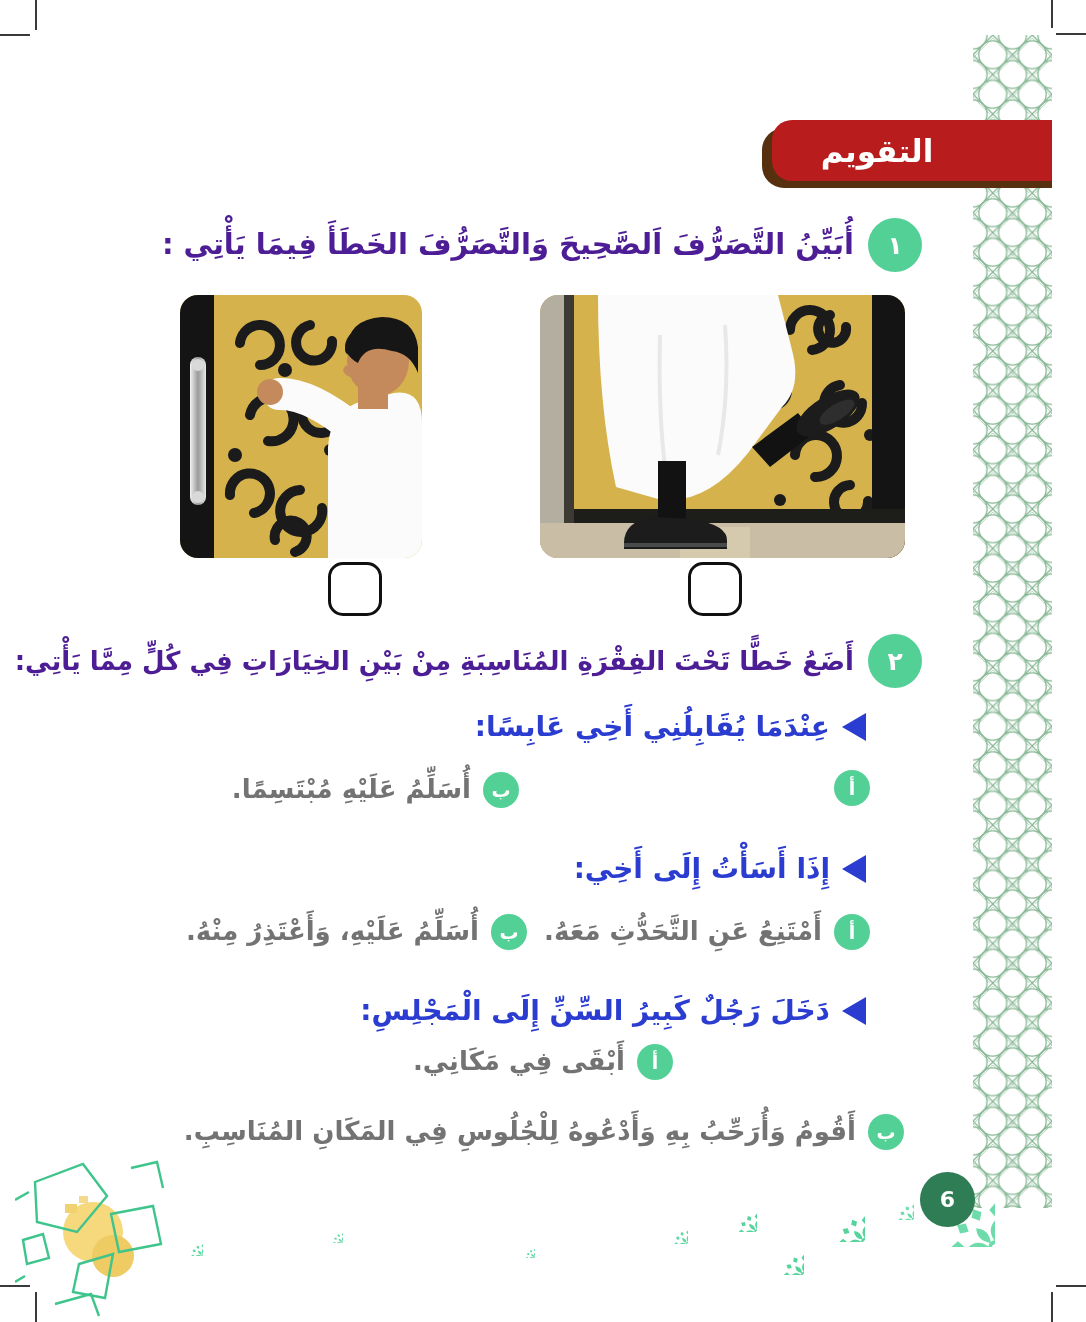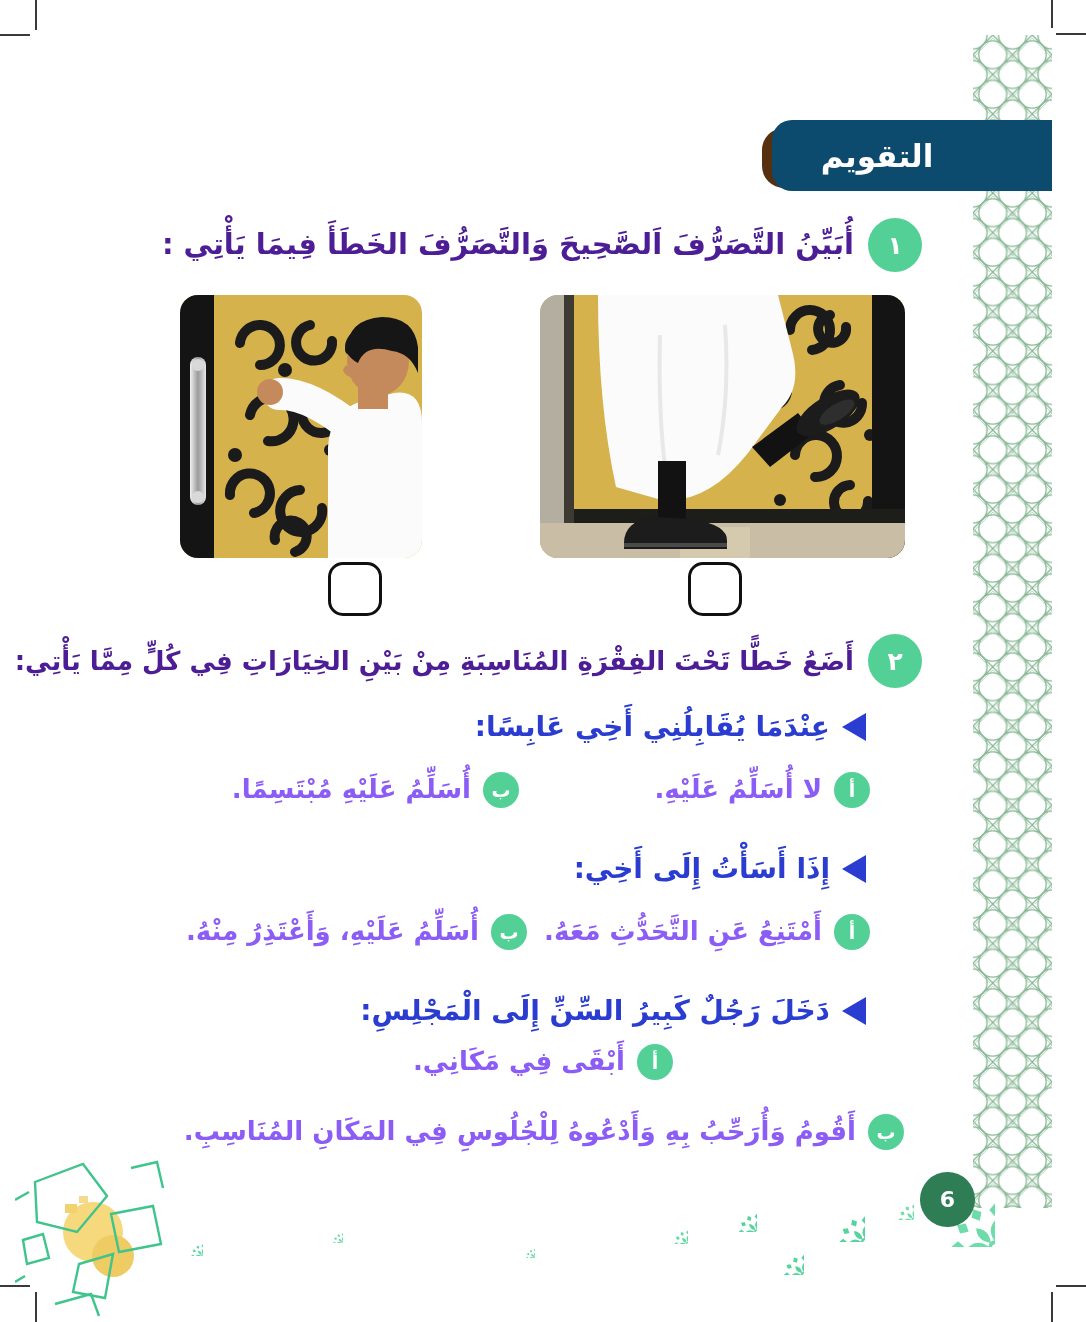--- a/index.html
+++ b/index.html
@@ -6,22 +6,22 @@
   #page{position:relative;width:1086px;height:1322px;background:#ffffff;overflow:hidden;
         font-family:"DejaVu Sans",sans-serif;}
   .abs{position:absolute;}
   
   .mark{position:absolute;background:#3a3a3a;}
   
   #strip{position:absolute;left:973px;top:35px;width:79px;height:1173px;}
   
   #badge-shadow{position:absolute;left:762px;top:128px;width:290px;height:60px;
       background:#56300f;border-radius:22px 0 0 22px;}
-  #badge{position:absolute;left:772px;top:120px;width:280px;height:71px;
-      background:#0c4a6e;border-radius:20px 0 0 20px;display:flex;align-items:center;}
+  #badge{position:absolute;left:772px;top:120px;width:280px;height:61px;
+      background:#b91c1c;border-radius:20px 0 0 20px;display:flex;align-items:center;}
   #badge .lbl{color:#fff;font-weight:bold;font-size:31px;width:100%;text-align:center;
       padding-right:70px;direction:rtl;}
   
   .qrow{position:absolute;display:flex;direction:rtl;align-items:center;gap:14px;white-space:nowrap;}
   .qnum{width:54px;height:54px;border-radius:50%;background:#53d095;color:#fff;
       display:flex;align-items:center;justify-content:center;font-size:25px;font-weight:bold;flex:0 0 auto;}
   .qtext{font-weight:bold;color:#4c1d95;line-height:1.5;}
   
   .photo{position:absolute;border-radius:18px;overflow:hidden;}
   .photo svg{display:block;}
@@ -29,21 +29,21 @@
   .checkbox{position:absolute;width:54px;height:54px;background:#fff;border:3.5px solid #101010;border-radius:15px;box-sizing:border-box;}
   
   .bullet{position:absolute;display:flex;direction:rtl;align-items:center;gap:12px;white-space:nowrap;}
   .tri{width:0;height:0;border-top:14px solid transparent;border-bottom:14px solid transparent;
       border-right:24px solid #2b3cd0;flex:0 0 auto;}
   .btext{color:#2b3cd0;font-weight:bold;font-size:28px;line-height:1.5;}
   
   .opt{position:absolute;display:flex;direction:rtl;align-items:center;gap:12px;white-space:nowrap;cursor:pointer;}
   .oletter{width:36px;height:36px;border-radius:50%;background:#53d095;color:#fff;font-size:19px;
       font-weight:bold;display:flex;align-items:center;justify-content:center;flex:0 0 auto;}
-  .otext{font-weight:bold;font-size:26px;color:#8b5cf6;line-height:1.5;}
+  .otext{font-weight:bold;font-size:26px;color:#737373;line-height:1.5;}
   
   .ros{position:absolute;}
   #pagenum-wrap{position:absolute;left:900px;top:1152px;width:95px;height:95px;}
   #pagenum{position:absolute;left:0;top:0;width:95px;height:95px;display:flex;align-items:center;
       justify-content:center;color:#fff;font-weight:bold;font-size:22px;}
 </style>
 </head>
 <body>
 
 <div id="page">
@@ -199,21 +199,20 @@
     <div class="qnum">٢</div>
     <div class="qtext" style="font-size:26px;">أَضَعُ خَطًّا تَحْتَ الفِقْرَةِ المُنَاسِبَةِ مِنْ بَيْنِ الخِيَارَاتِ فِي كُلٍّ مِمَّا يَأْتِي:</div>
   </div>
 
   <div class="bullet" style="top:706px;right:220px;">
     <div class="tri"></div>
     <div class="btext">عِنْدَمَا يُقَابِلُنِي أَخِي عَابِسًا:</div>
   </div>
   <div class="opt" style="top:770px;right:216px;">
     <div class="oletter">أ</div>
-    <div class="otext">لا أُسَلِّمُ عَلَيْهِ.</div>
   </div>
   <div class="opt" style="top:770px;right:567px;">
     <div class="oletter">ب</div>
     <div class="otext">أُسَلِّمُ عَلَيْهِ مُبْتَسِمًا.</div>
   </div>
 
   <div class="bullet" style="top:848px;right:220px;">
     <div class="tri"></div>
     <div class="btext">إِذَا أَسَأْتُ إِلَى أَخِي:</div>
   </div>

